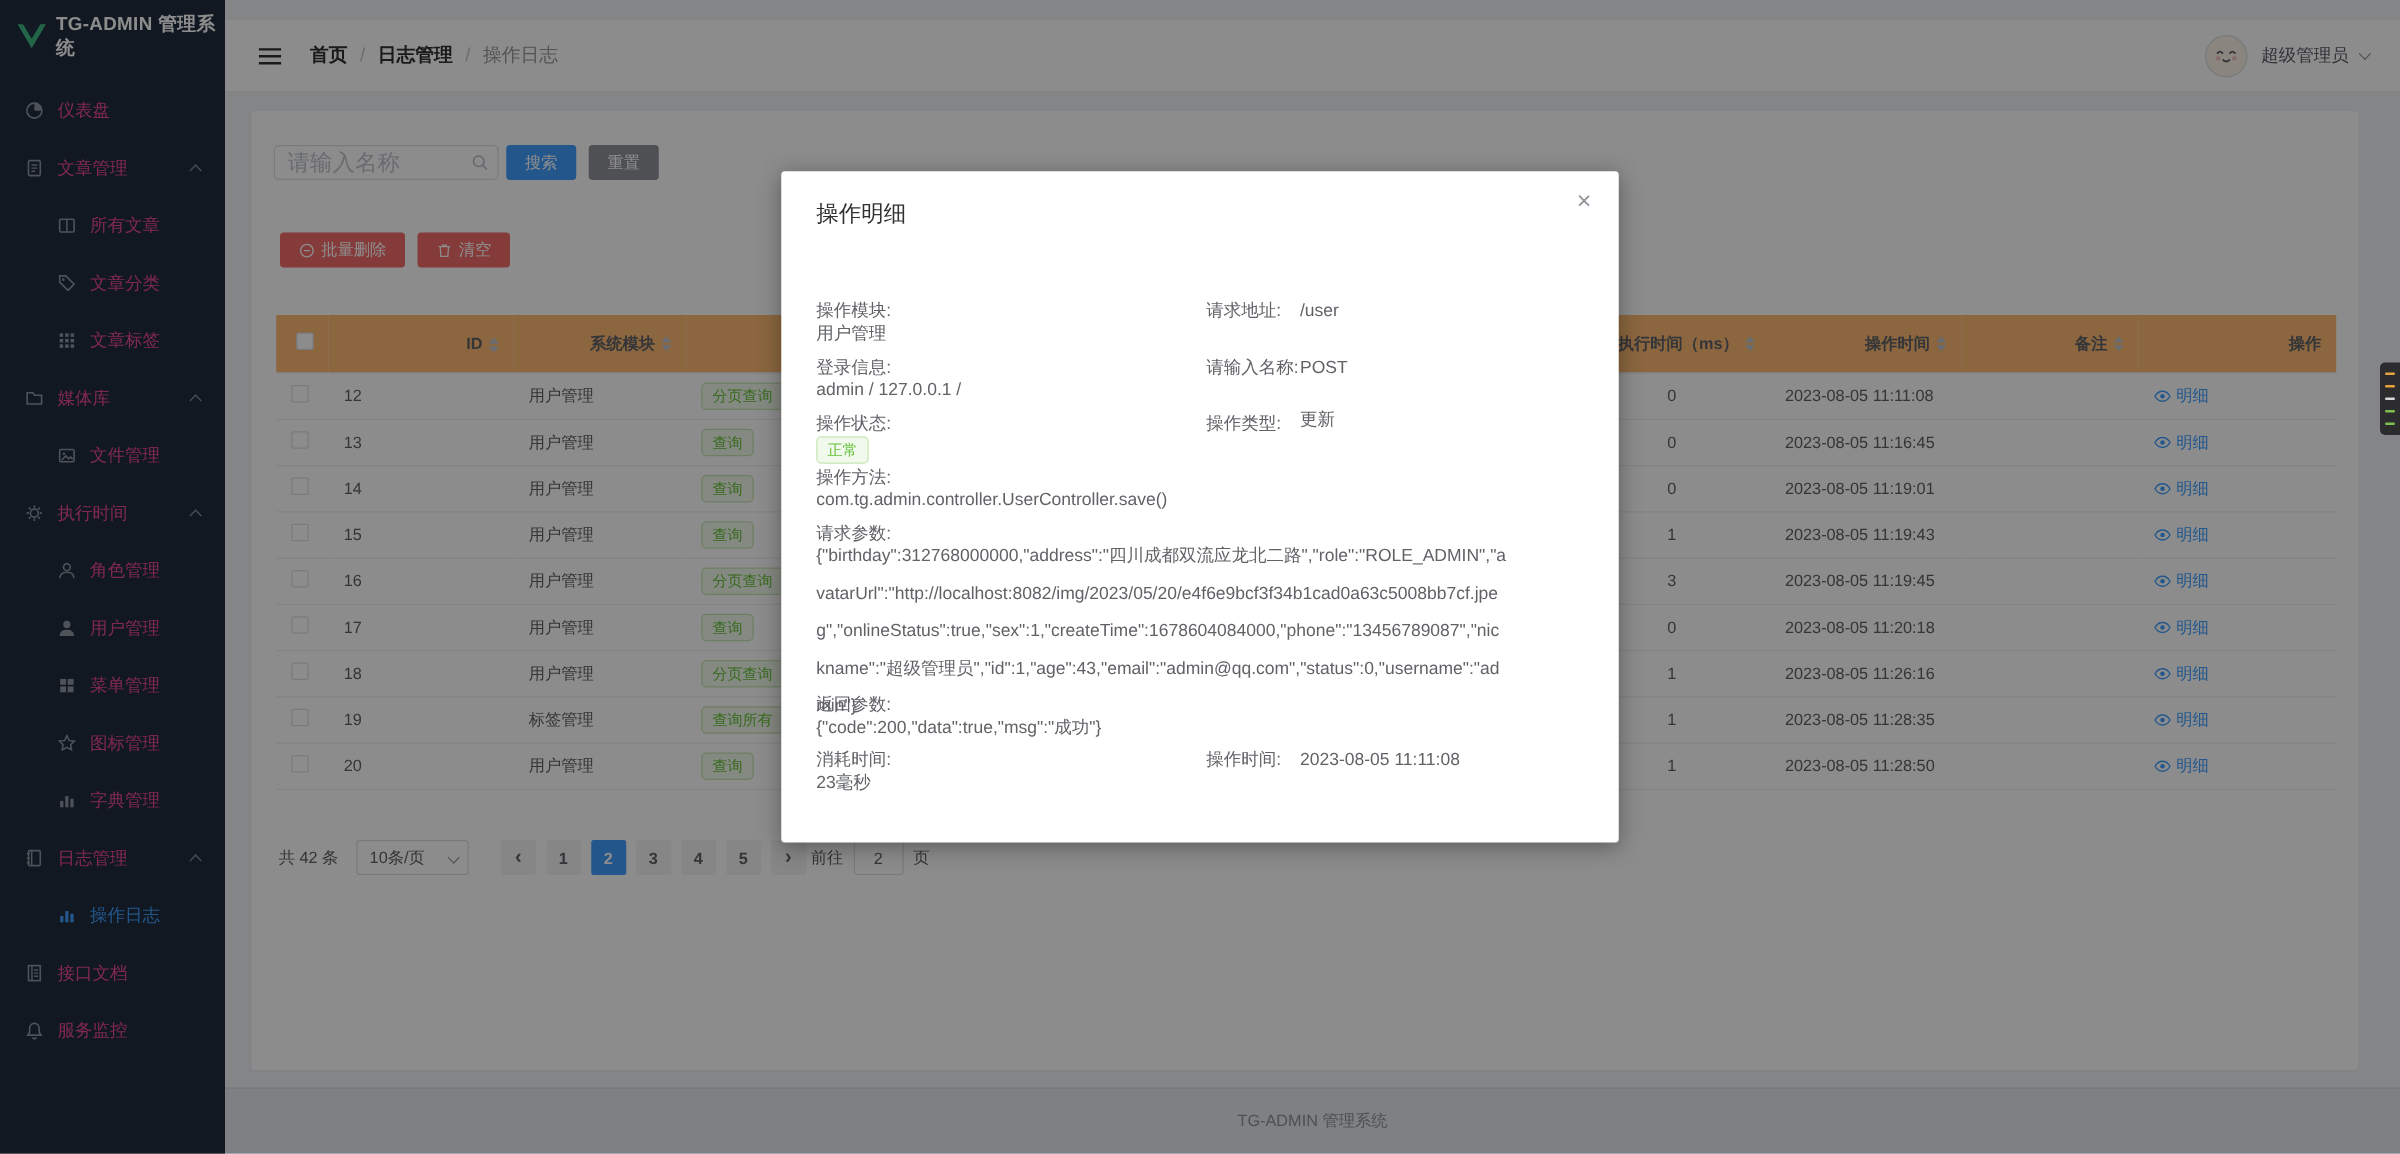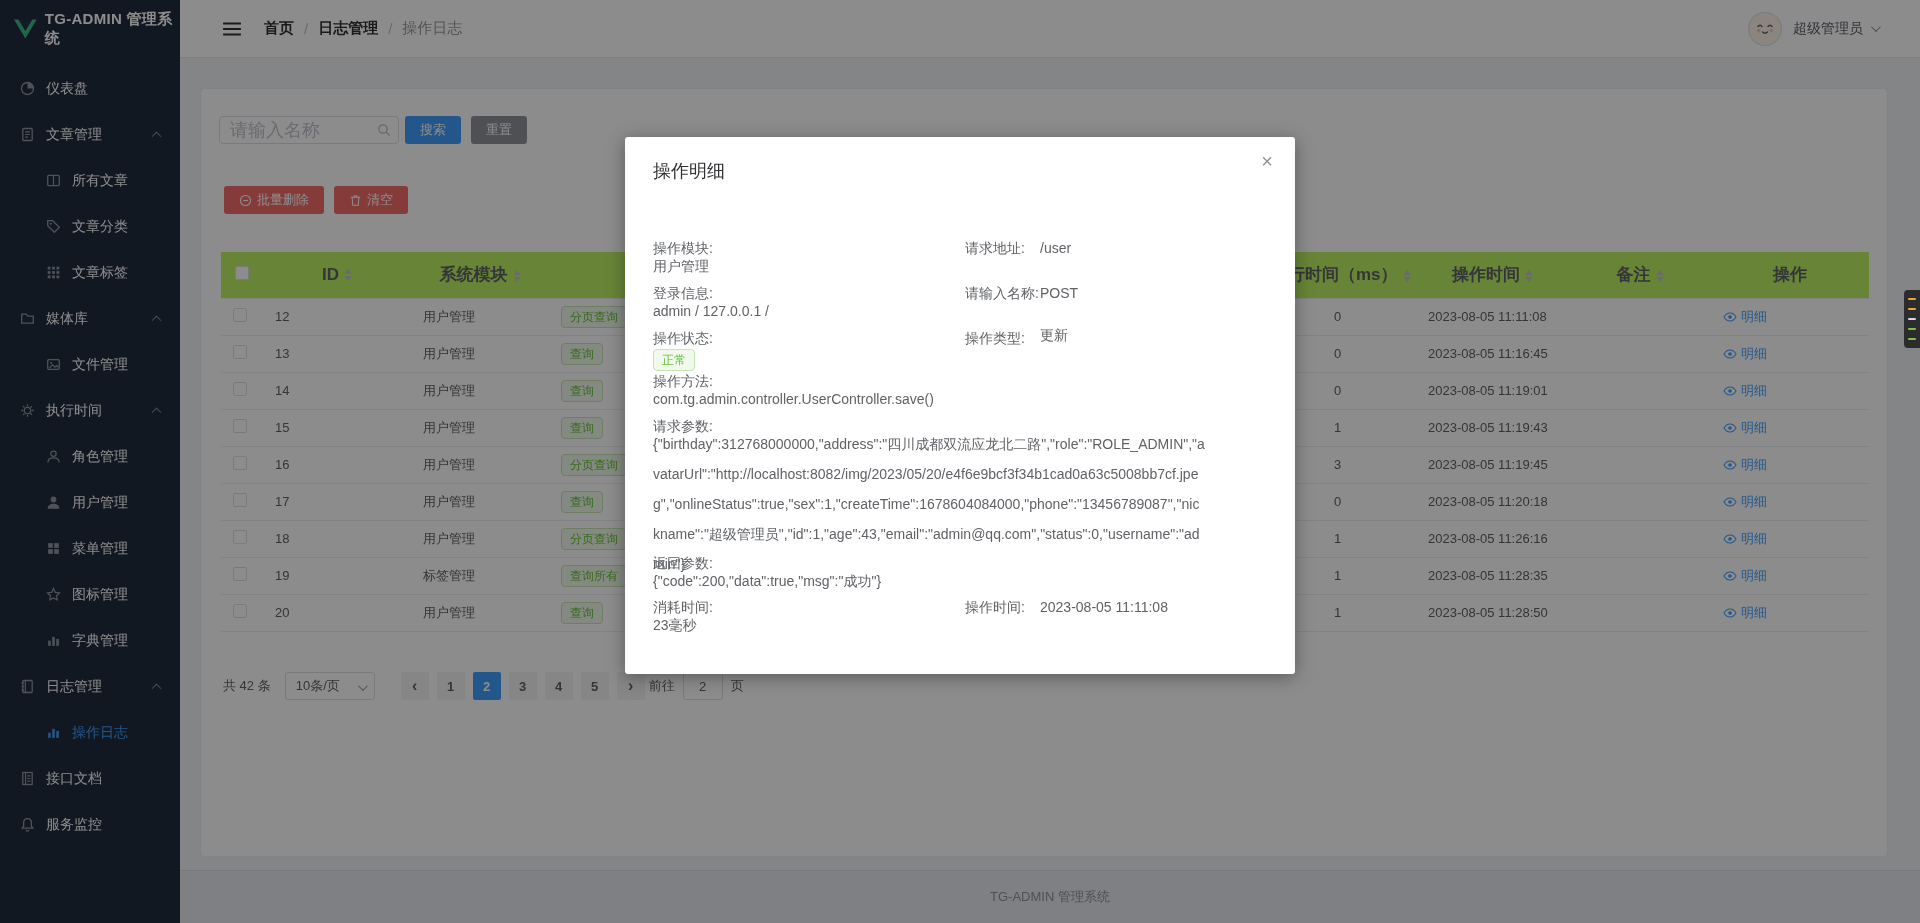--- a/index.html
+++ b/index.html
@@ -6,30 +6,30 @@
   html,body { width:1920px; height:923px; }
   body { font-family:"Liberation Sans","DejaVu Sans",sans-serif; background:#f0f2f5; overflow:hidden; }
   #app { position:relative; width:1920px; height:923px; overflow:hidden; }
 
   
   .sidebar { position:absolute; left:0; top:0; width:180px; height:923px; background:#1f2d3d; z-index:1; }
   .logo { height:58px; display:flex; align-items:center; padding-left:14px; }
   .logo svg { width:24px; height:20px; margin-right:8px; }
   .logo-text { color:#ffffff; font-size:15px; font-weight:bold; letter-spacing:.3px; }
   .menu { padding-top:8px; }
-  .menu-item { position:relative; height:46px; display:flex; align-items:center; padding-left:20px; color:#ffffff; font-size:14px; cursor:pointer; }
+  .menu-item { position:relative; height:46px; display:flex; align-items:center; padding-left:20px; color:#ec4899; font-size:14px; cursor:pointer; }
   .menu-item.lvl2 { padding-left:46px; }
   .menu-item .micon { width:16px; height:16px; margin-right:10px; color:#8f98a3; display:inline-flex; }
   .menu-item .micon svg { width:15px; height:15px; }
   .menu-item.active { color:#409EFF; }
   .menu-item.active .micon { color:#409EFF; }
   .chev-up { position:absolute; right:20px; top:50%; width:7px; height:7px; border-left:1.5px solid #8391a5; border-top:1.5px solid #8391a5; transform:translateY(-30%) rotate(45deg); }
 
   
-  .header { position:absolute; left:180px; top:0; width:1740px; height:58px; background:#ffffff; border-bottom:1px solid #e4e7ed; display:flex; align-items:center; justify-content:space-between; padding:0 42px; z-index:1; }
+  .header { position:absolute; left:180px; top:16px; width:1740px; height:58px; background:#ffffff; border-bottom:1px solid #e4e7ed; display:flex; align-items:center; justify-content:space-between; padding:0 26px; z-index:1; }
   .header-left { display:flex; align-items:center; }
   .hamburger { width:20px; height:16px; margin-right:22px; cursor:pointer; display:inline-flex; }
   .breadcrumb { display:flex; align-items:center; font-size:15px; }
   .bc-item { color:#303133; font-weight:bold; }
   .bc-sep { color:#c0c4cc; margin:0 10px; font-weight:normal; }
   .bc-item.current { color:#97999e; font-weight:normal; }
   .header-right { display:flex; align-items:center; cursor:pointer; }
   .avatar { width:36px; height:36px; margin-right:10px; }
   .user-name { font-size:14px; color:#5a5e66; margin-right:8px; }
   .chev-down { width:7px; height:7px; border-right:1.4px solid #909399; border-bottom:1.4px solid #909399; transform:rotate(45deg) translateY(-2px); }
@@ -46,21 +46,21 @@
   .btn { height:28px; border:none; border-radius:3px; font-size:13px; padding:0 15px; cursor:pointer; display:inline-flex; align-items:center; font-family:inherit; }
   .btn svg { width:13px; height:13px; margin-right:5px; }
   .btn-primary { background:#409EFF; color:#ffffff; margin-right:10px; }
   .btn-info { background:#909399; color:#ffffff; }
   .btn-danger { background:#F56C6C; color:#ffffff; margin-right:10px; }
   .btns-row { position:absolute; left:23px; top:97px; display:flex; }
 
   
   .tbl-wrap { position:absolute; left:20px; top:163px; width:1648px; }
   table { width:1648px; border-collapse:collapse; table-layout:fixed; }
-  th { height:46px; background:#bef264; font-size:17px; color:#606266; font-weight:bold; text-align:center; padding:0 12px; border-bottom:1px solid #ebeef5; white-space:nowrap; }
+  th { height:46px; background:#fdba74; font-size:13px; color:#606266; font-weight:bold; text-align:right; padding:0 12px; border-bottom:1px solid #ebeef5; white-space:nowrap; }
   td { height:37px; font-size:13px; color:#606266; padding:0 12px; border-bottom:1px solid #ebeef5; white-space:nowrap; }
   tr.hl td { background:#f5f7fa; }
   .cb { width:14px; height:14px; border:1px solid #dcdfe6; border-radius:2px; background:#fff; display:inline-block; cursor:pointer; }
   .caret { display:inline-block; vertical-align:middle; margin-left:5px; }
   .caret i { display:block; width:0; height:0; border-left:4px solid transparent; border-right:4px solid transparent; }
   .caret .up { border-bottom:5px solid #c0c4cc; margin-bottom:2px; }
   .caret .dn { border-top:5px solid #c0c4cc; }
   .tag-success { display:inline-block; height:22px; line-height:20px; padding:0 8px; font-size:12px; color:#67C23A; background:#f0f9eb; border:1px solid #c8e6b5; border-radius:4px; }
   .td-center { text-align:center; }
   .link { color:#409EFF; cursor:pointer; display:inline-flex; align-items:center; font-size:13px; }

